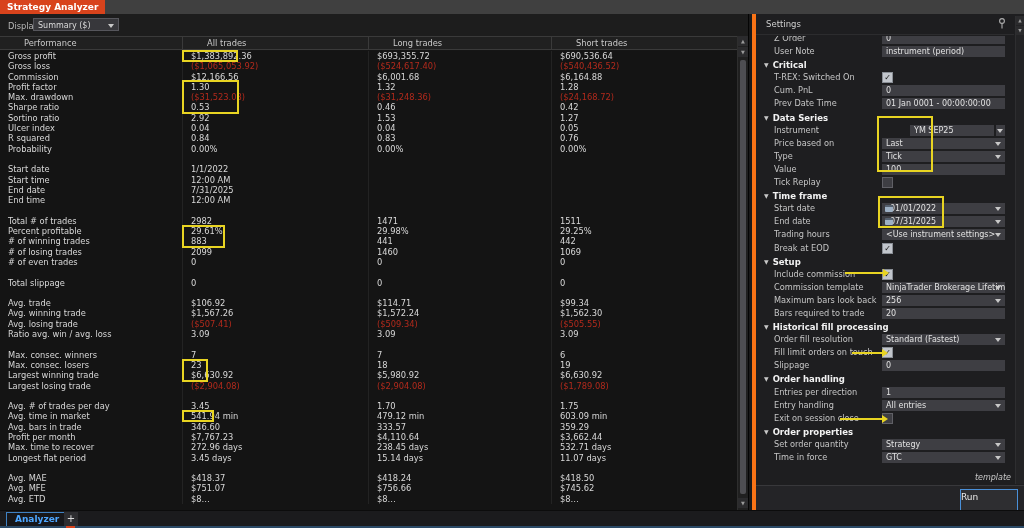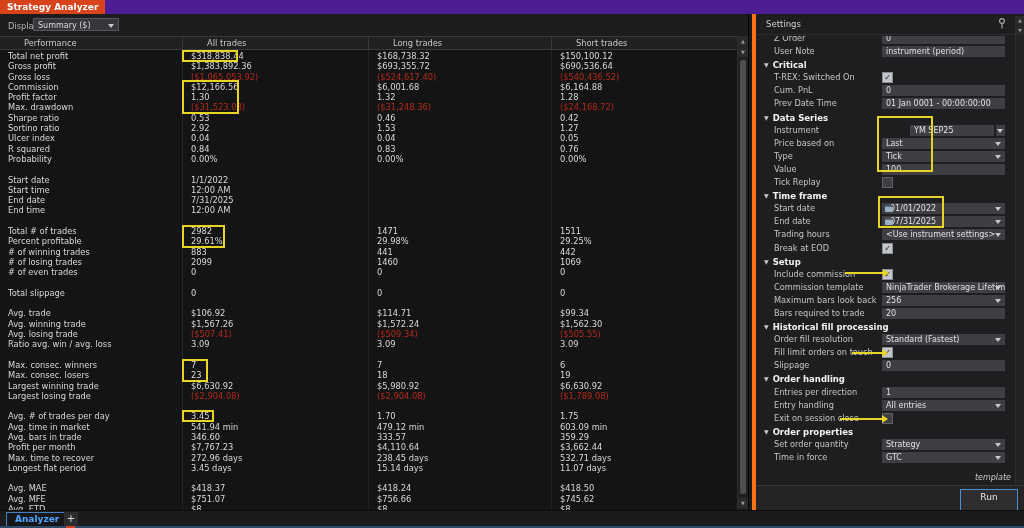--- a/index.html
+++ b/index.html
@@ -1,19 +1,19 @@
 <!DOCTYPE html>
 <html><head>
 <meta charset="utf-8">
 <style>
   html,body{margin:0;padding:0;background:#000;}
   #root{position:relative;width:1024px;height:528px;background:#1a1a1a;overflow:hidden;
         font-family:"DejaVu Sans","Liberation Sans",sans-serif;-webkit-font-smoothing:antialiased;}
   
-  .topbar{position:absolute;top:0;left:0;right:0;height:14px;background:#4c1d95;}
+  .topbar{position:absolute;top:0;left:0;right:0;height:14px;background:#404040;}
   .app-tab{position:absolute;top:0;left:0;height:14px;background:#d8431c;color:#fff;
            font-size:9px;line-height:14px;padding:0 7px;font-weight:bold;white-space:nowrap;}
   
   .left-pane{position:absolute;top:14px;left:0;width:748px;bottom:18px;background:#151515;border-right:1px solid #050505;}
   .toolbar{position:absolute;top:0;left:0;right:0;height:22px;background:#1d1d1d;border-bottom:1px solid #0c0c0c;}
   .toolbar .lbl{position:absolute;left:8px;top:7px;font-size:8.3px;color:#b8b8b8;}
   .display-select{position:absolute;left:33px;top:4px;width:86px;height:13px;background:#37373b;
                   border:1px solid #56565c;color:#dcdcdc;font-size:8px;line-height:13px;padding:0 4px;box-sizing:border-box;}
   .chev{position:absolute;right:4px;top:5px;width:0;height:0;border-left:3px solid transparent;
         border-right:3px solid transparent;border-top:4px solid #c8c8c8;}
@@ -56,21 +56,21 @@
   .vbtn{position:absolute;right:0;top:0;width:10px;height:11px;background:#3e3e43;border-left:1px solid #1e1e20;box-sizing:border-box;}
   .vbtn .chev{right:2px;top:4px;}
   .cal{position:absolute;left:3px;top:2px;width:8px;height:7px;border-radius:1px;
        background:linear-gradient(#55606e 0 2px,#9db0c4 2px);}
   .checkbox{position:absolute;left:0;top:0;width:9px;height:9px;background:#3e3e43;border:1px solid #606066;
             font-size:8px;line-height:9px;text-align:center;color:#141414;box-sizing:content-box;}
   .checkbox.checked{background:#c2c6cc;border-color:#8a8f96;font-weight:bold;}
   .template-link{position:absolute;right:13px;bottom:28px;font-size:8px;font-style:italic;color:#c9c9c9;}
   .run-bar{position:absolute;left:0;right:0;bottom:0;height:24px;background:#242427;border-top:1px solid #38383b;}
   .run-btn{position:absolute;right:6px;top:3px;width:58px;height:30px;background:#2e2e31;border:1px solid #4a90d9;
-           border-radius:0;color:#e8e8e8;font-size:9px;line-height:15px;text-align:center;box-sizing:border-box;}
+           border-radius:0;color:#e8e8e8;font-size:9px;line-height:15px;text-align:left;box-sizing:border-box;}
   
   .tabbar{position:absolute;left:0;right:0;bottom:0;height:18px;background:#1b1b1d;border-top:1px solid #0c0c0c;box-sizing:border-box;}
   .tab-analyzer{position:absolute;left:6px;top:1px;height:30px;padding:0 8px;background:#17171a;
                 border:1px solid #3f81c2;color:#4da6ff;font-weight:bold;font-size:9px;line-height:13px;box-sizing:border-box;}
   .tab-add{position:absolute;left:64px;top:1px;width:14px;height:14px;background:#2d2d30;color:#dcdcdc;
            text-align:center;font-size:10px;line-height:13px;}
   .bottom-line{position:absolute;left:0;right:0;bottom:0;height:2px;background:#2b4a67;}
   .orange-tick{position:absolute;left:66px;bottom:0;width:9px;height:2px;background:#d8431c;}
   
   .hl{position:absolute;border:2px solid #e8d422;pointer-events:none;box-sizing:border-box;}
@@ -110,26 +110,20 @@
 
     <div class="grid-header">
       <div class="hcell">Performance</div>
       <div class="hcell v">All trades</div>
       <div class="hcell v">Long trades</div>
       <div class="hcell v">Short trades</div>
     </div>
 
     <div class="grid-body" id="grid-body">
         <div class="trow">
-          <div class="cell">Total net profit</div>
-          <div class="cell v">$318,838.44</div>
-          <div class="cell v">$168,738.32</div>
-          <div class="cell v">$150,100.12</div>
-        </div>
-        <div class="trow">
           <div class="cell">Gross profit</div>
           <div class="cell v">$1,383,892.36</div>
           <div class="cell v">$693,355.72</div>
           <div class="cell v">$690,536.64</div>
         </div>
         <div class="trow">
           <div class="cell">Gross loss</div>
           <div class="cell v neg">($1,065,053.92)</div>
           <div class="cell v neg">($524,617.40)</div>
           <div class="cell v neg">($540,436.52)</div>

